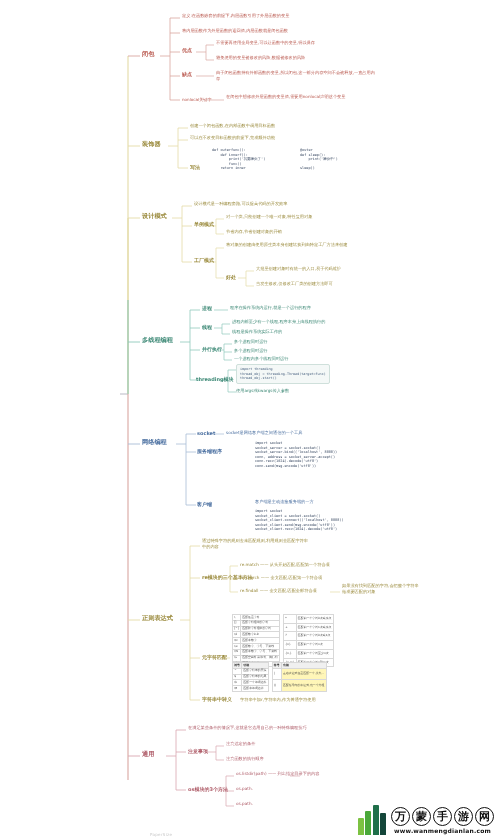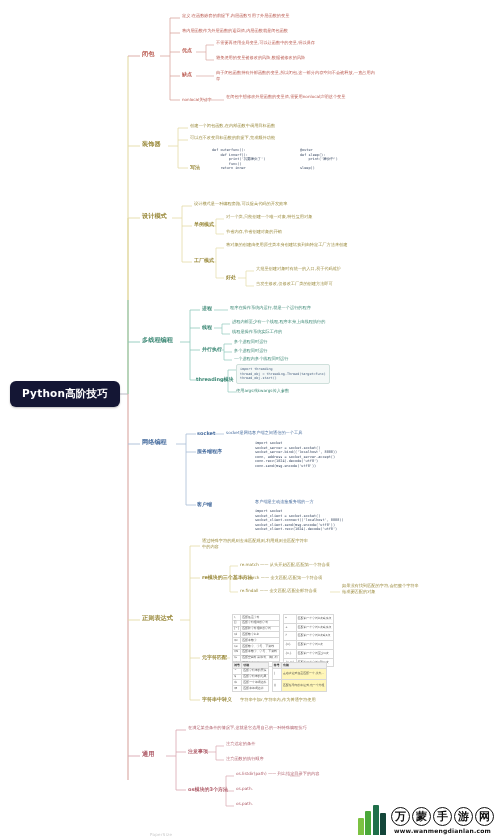--- a/index.html
+++ b/index.html
@@ -211,21 +211,20 @@
     <line x1="216" y1="746" x2="224" y2="746" stroke="#d9a6b0" stroke-width="0.7"></line>
     <line x1="216" y1="760" x2="224" y2="760" stroke="#d9a6b0" stroke-width="0.7"></line>
     <line x1="216" y1="790" x2="226" y2="790" stroke="#d9a6b0" stroke-width="0.7"></line>
     <path d="M226 776 V806" stroke="#d9a6b0" stroke-width="0.7"></path>
     <line x1="226" y1="776" x2="234" y2="776" stroke="#d9a6b0" stroke-width="0.7"></line>
     <line x1="226" y1="791" x2="234" y2="791" stroke="#d9a6b0" stroke-width="0.7"></line>
     <line x1="226" y1="806" x2="234" y2="806" stroke="#d9a6b0" stroke-width="0.7"></line>
     <line x1="290" y1="776" x2="300" y2="776" stroke="#d9a6b0" stroke-width="0.7"></line>
   </svg>
 
-  <div class="root">Python高阶技巧</div>
 
   <div class="n l2 c-red" style="left:142px;top:51px;">闭包</div>
   <div class="n l2 c-yel" style="left:142px;top:141px;">装饰器</div>
   <div class="n l2 c-yel" style="left:142px;top:213px;">设计模式</div>
   <div class="n l2 c-grn" style="left:142px;top:337px;">多线程编程</div>
   <div class="n l2 c-blu" style="left:142px;top:439px;">网络编程</div>
   <div class="n l2 c-yel" style="left:142px;top:615px;">正则表达式</div>
   <div class="n l2 c-pnk" style="left:142px;top:751px;">通用</div>
 
   <div class="n leaf c-red" style="left:182px;top:14px;">定义:在函数嵌套的前提下,内层函数引用了外层函数的变量</div>

